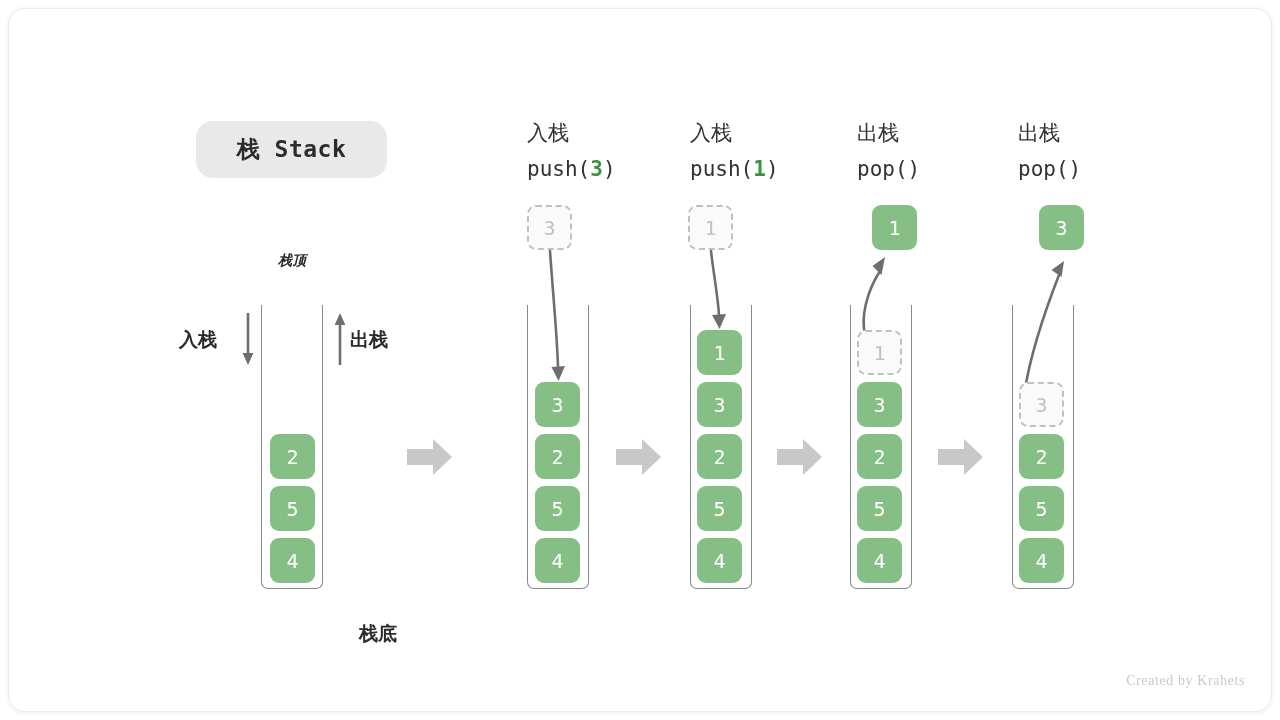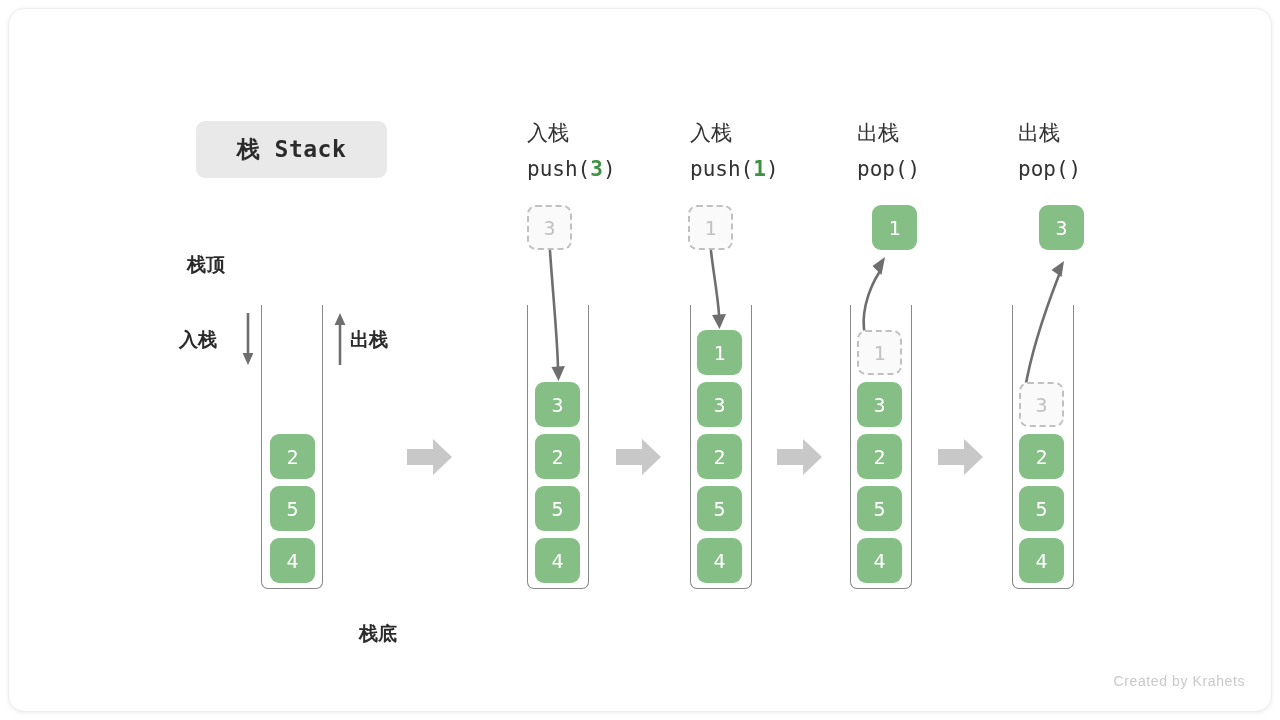--- a/index.html
+++ b/index.html
@@ -26,21 +26,21 @@
   }
 
   
   #title-chip {
     position: absolute;
     left: 187px;
     top: 112px;
     width: 191px;
     height: 57px;
     background: #e9e9e9;
-    border-radius: 9px;
+    border-radius: 17px;
     display: flex;
     align-items: center;
     justify-content: center;
   }
   #title-chip .ttl {
     font-family: "DejaVu Sans Mono", "Liberation Mono", monospace;
     font-size: 23px;
     font-weight: bold;
     color: #2b2b2b;
     letter-spacing: 0.5px;
@@ -50,22 +50,23 @@
   .cjk-bold {
     font-family: "DejaVu Sans", "Liberation Sans", sans-serif;
     font-weight: bold;
     color: #2b2b2b;
   }
 
   #lbl-top {
     position: absolute;
     left: 178px; top: 243px;
     width: 210px;
-    text-align: left;
-    font-size: 19px;
+    text-align: center;
+    font-size: 14px;
+    font-style: italic;
   }
   #lbl-bottom {
     position: absolute;
     left: 178px; top: 612px;
     width: 210px;
     text-align: right;
     font-size: 19px;
   }
 
   #lbl-push-side {
@@ -132,21 +133,21 @@
   }
 
   
   .flow-arrow { position: absolute; }
 
   
   #credit {
     position: absolute;
     right: 26px;
     bottom: 22px;
-    font-family: Liberation Sans, sans-serif;
+    font-family: Liberation Serif, serif;
     font-size: 14px;
     color: #c9c9c9;
     letter-spacing: 0.6px;
   }
 
   svg { overflow: visible; }
 </style>
 </head>
 <body>
 

